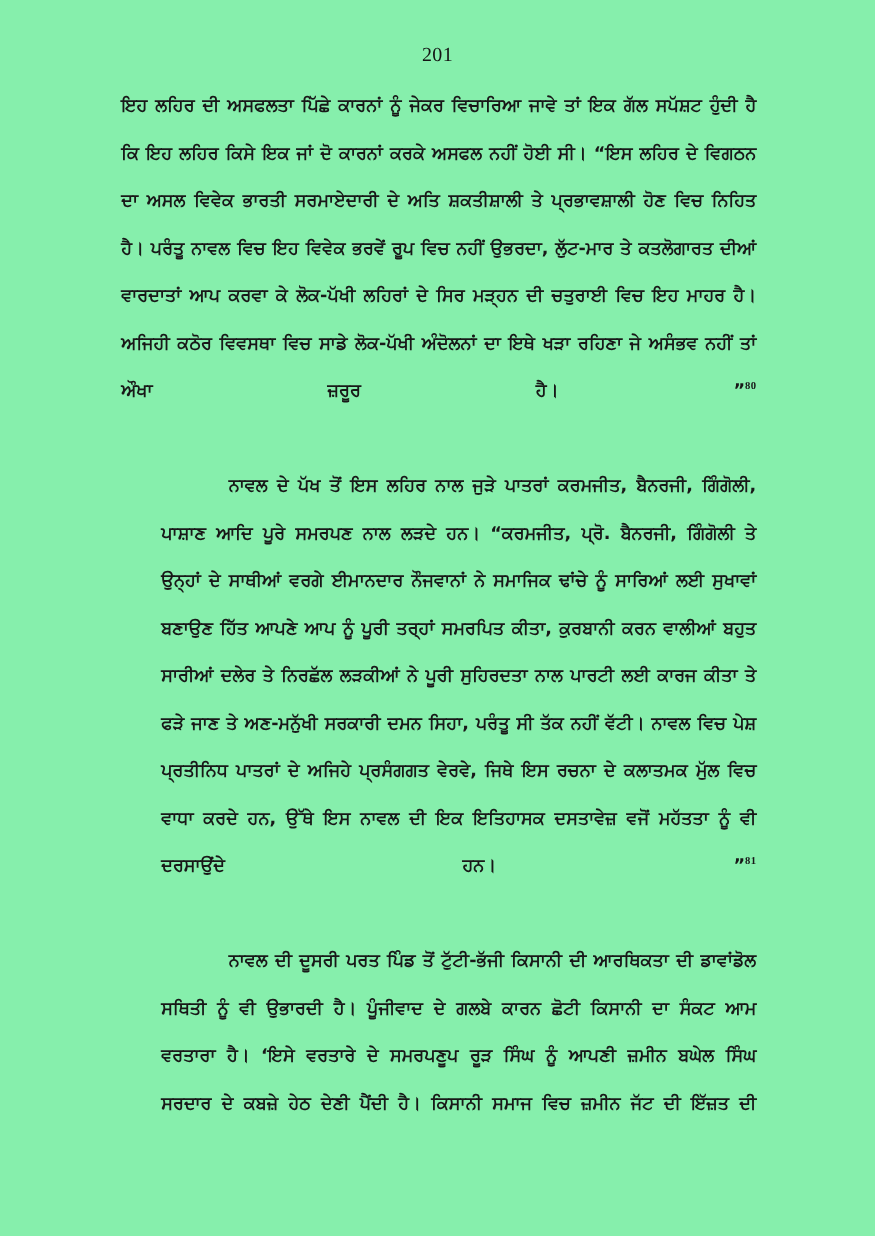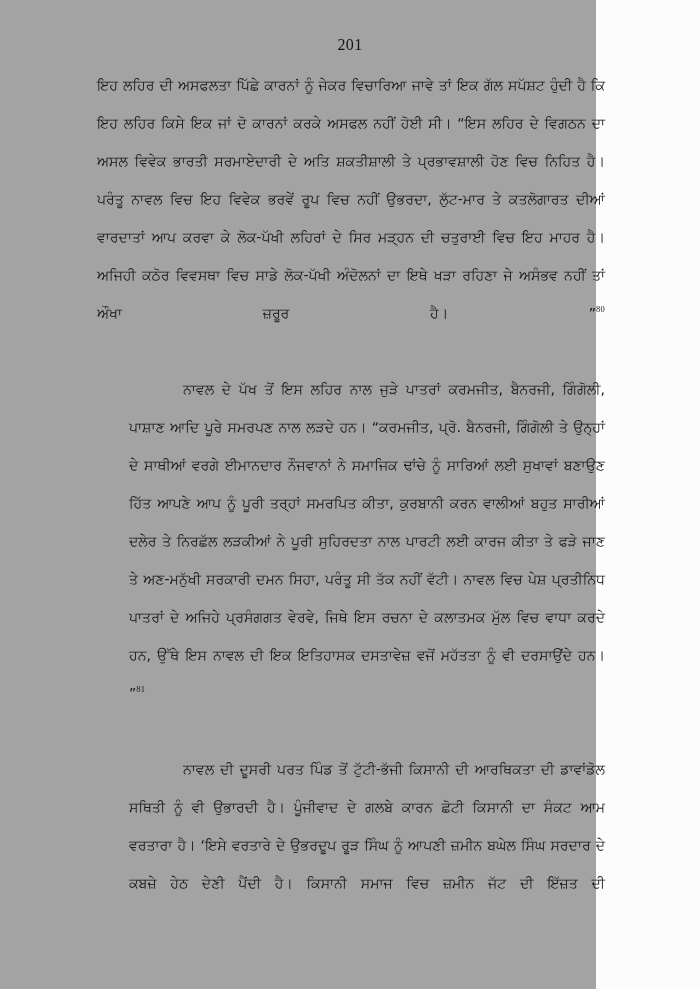--- a/index.html
+++ b/index.html
@@ -10,43 +10,44 @@
     width: 700px;
     height: 989px;
     background: #fcfcfc;
     font-family: "DejaVu Sans", sans-serif;
     color: #1a1a1a;
     overflow: hidden;
   }
 
   .page {
     position: relative;
-    width: 596px;
+    width: 700px;
     height: 989px;
     box-sizing: border-box;
-    background: #a3a3a3;
+    background: #86efac;
   }
 
   .page-number {
     position: absolute;
     top: 36px;
     left: 0;
     width: 700px;
     text-align: center;
     font-family: "Liberation Serif", "DejaVu Serif", serif;
     font-size: 16px;
     color: #141414;
     letter-spacing: 0.3px;
   }
 
   .body-text {
     position: absolute;
     top: 66px;
     left: 97px;
     width: 508px;
+    font-weight: bold;
   }
 
   .para {
     margin: 0;
     text-align: justify;
     text-justify: inter-word;
     font-family: "DejaVu Sans", sans-serif;
     font-size: 14.1px;
     line-height: 38px;
     color: #181818;
@@ -83,17 +84,17 @@
 <div class="page">
 
   <div class="page-number">201</div>
 
   <div class="body-text">
 
     <p class="para"><span>ਇਹ ਲਹਿਰ ਦੀ ਅਸਫਲਤਾ ਪਿੱਛੇ ਕਾਰਨਾਂ ਨੂੰ ਜੇਕਰ ਵਿਚਾਰਿਆ ਜਾਵੇ ਤਾਂ ਇਕ ਗੱਲ ਸਪੱਸ਼ਟ ਹੁੰਦੀ ਹੈ ਕਿ ਇਹ ਲਹਿਰ ਕਿਸੇ ਇਕ ਜਾਂ ਦੋ ਕਾਰਨਾਂ ਕਰਕੇ ਅਸਫਲ ਨਹੀਂ ਹੋਈ ਸੀ। “ਇਸ ਲਹਿਰ ਦੇ ਵਿਗਠਨ ਦਾ ਅਸਲ ਵਿਵੇਕ ਭਾਰਤੀ ਸਰਮਾਏਦਾਰੀ ਦੇ ਅਤਿ ਸ਼ਕਤੀਸ਼ਾਲੀ ਤੇ ਪ੍ਰਭਾਵਸ਼ਾਲੀ ਹੋਣ ਵਿਚ ਨਿਹਿਤ ਹੈ। ਪਰੰਤੂ ਨਾਵਲ ਵਿਚ ਇਹ ਵਿਵੇਕ ਭਰਵੇਂ ਰੂਪ ਵਿਚ ਨਹੀਂ ਉਭਰਦਾ, ਲੁੱਟ-ਮਾਰ ਤੇ ਕਤਲੋਗਾਰਤ ਦੀਆਂ ਵਾਰਦਾਤਾਂ ਆਪ ਕਰਵਾ ਕੇ ਲੋਕ-ਪੱਖੀ ਲਹਿਰਾਂ ਦੇ ਸਿਰ ਮੜ੍ਹਨ ਦੀ ਚਤੁਰਾਈ ਵਿਚ ਇਹ ਮਾਹਰ ਹੈ। ਅਜਿਹੀ ਕਠੋਰ ਵਿਵਸਥਾ ਵਿਚ ਸਾਡੇ ਲੋਕ-ਪੱਖੀ ਅੰਦੋਲਨਾਂ ਦਾ ਇਥੇ ਖੜਾ ਰਹਿਣਾ ਜੇ ਅਸੰਭਵ ਨਹੀਂ ਤਾਂ ਔਖਾ ਜ਼ਰੂਰ ਹੈ। ”</span><sup class="footnote-ref">80</sup></p>
 
     <p class="para indent"><span>ਨਾਵਲ ਦੇ ਪੱਖ ਤੋਂ ਇਸ ਲਹਿਰ ਨਾਲ ਜੁੜੇ ਪਾਤਰਾਂ ਕਰਮਜੀਤ, ਬੈਨਰਜੀ, ਗਿੰਗੋਲੀ, ਪਾਸ਼ਾਣ ਆਦਿ ਪੂਰੇ ਸਮਰਪਣ ਨਾਲ ਲੜਦੇ ਹਨ। “ਕਰਮਜੀਤ, ਪ੍ਰੋ. ਬੈਨਰਜੀ, ਗਿੰਗੋਲੀ ਤੇ ਉਨ੍ਹਾਂ ਦੇ ਸਾਥੀਆਂ ਵਰਗੇ ਈਮਾਨਦਾਰ ਨੌਜਵਾਨਾਂ ਨੇ ਸਮਾਜਿਕ ਢਾਂਚੇ ਨੂੰ ਸਾਰਿਆਂ ਲਈ ਸੁਖਾਵਾਂ ਬਣਾਉਣ ਹਿੱਤ ਆਪਣੇ ਆਪ ਨੂੰ ਪੂਰੀ ਤਰ੍ਹਾਂ ਸਮਰਪਿਤ ਕੀਤਾ, ਕੁਰਬਾਨੀ ਕਰਨ ਵਾਲੀਆਂ ਬਹੁਤ ਸਾਰੀਆਂ ਦਲੇਰ ਤੇ ਨਿਰਛੱਲ ਲੜਕੀਆਂ ਨੇ ਪੂਰੀ ਸੁਹਿਰਦਤਾ ਨਾਲ ਪਾਰਟੀ ਲਈ ਕਾਰਜ ਕੀਤਾ ਤੇ ਫੜੇ ਜਾਣ ਤੇ ਅਣ-ਮਨੁੱਖੀ ਸਰਕਾਰੀ ਦਮਨ ਸਿਹਾ, ਪਰੰਤੂ ਸੀ ਤੱਕ ਨਹੀਂ ਵੱਟੀ। ਨਾਵਲ ਵਿਚ ਪੇਸ਼ ਪ੍ਰਤੀਨਿਧ ਪਾਤਰਾਂ ਦੇ ਅਜਿਹੇ ਪ੍ਰਸੰਗਗਤ ਵੇਰਵੇ, ਜਿਥੇ ਇਸ ਰਚਨਾ ਦੇ ਕਲਾਤਮਕ ਮੁੱਲ ਵਿਚ ਵਾਧਾ ਕਰਦੇ ਹਨ, ਉੱਥੇ ਇਸ ਨਾਵਲ ਦੀ ਇਕ ਇਤਿਹਾਸਕ ਦਸਤਾਵੇਜ਼ ਵਜੋਂ ਮਹੱਤਤਾ ਨੂੰ ਵੀ ਦਰਸਾਉਂਦੇ ਹਨ। ”</span><sup class="footnote-ref">81</sup></p>
 
-    <p class="para indent"><span>ਨਾਵਲ ਦੀ ਦੂਸਰੀ ਪਰਤ ਪਿੰਡ ਤੋਂ ਟੁੱਟੀ-ਭੱਜੀ ਕਿਸਾਨੀ ਦੀ ਆਰਥਿਕਤਾ ਦੀ ਡਾਵਾਂਡੋਲ ਸਥਿਤੀ ਨੂੰ ਵੀ ਉਭਾਰਦੀ ਹੈ। ਪੂੰਜੀਵਾਦ ਦੇ ਗਲਬੇ ਕਾਰਨ ਛੋਟੀ ਕਿਸਾਨੀ ਦਾ ਸੰਕਟ ਆਮ ਵਰਤਾਰਾ ਹੈ। ‘ਇਸੇ ਵਰਤਾਰੇ ਦੇ ਉਭਰਦੂਪ ਰੂੜ ਸਿੰਘ ਨੂੰ ਆਪਣੀ ਜ਼ਮੀਨ ਬਘੇਲ ਸਿੰਘ ਸਰਦਾਰ ਦੇ ਕਬਜ਼ੇ ਹੇਠ ਦੇਣੀ ਪੈਂਦੀ ਹੈ। ਕਿਸਾਨੀ ਸਮਾਜ ਵਿਚ ਜ਼ਮੀਨ ਜੱਟ ਦੀ ਇੱਜ਼ਤ ਦੀ</span><sup class="footnote-ref"></sup></p>
+    <p class="para indent"><span>ਨਾਵਲ ਦੀ ਦੂਸਰੀ ਪਰਤ ਪਿੰਡ ਤੋਂ ਟੁੱਟੀ-ਭੱਜੀ ਕਿਸਾਨੀ ਦੀ ਆਰਥਿਕਤਾ ਦੀ ਡਾਵਾਂਡੋਲ ਸਥਿਤੀ ਨੂੰ ਵੀ ਉਭਾਰਦੀ ਹੈ। ਪੂੰਜੀਵਾਦ ਦੇ ਗਲਬੇ ਕਾਰਨ ਛੋਟੀ ਕਿਸਾਨੀ ਦਾ ਸੰਕਟ ਆਮ ਵਰਤਾਰਾ ਹੈ। ‘ਇਸੇ ਵਰਤਾਰੇ ਦੇ ਸਮਰਪਣੂਪ ਰੂੜ ਸਿੰਘ ਨੂੰ ਆਪਣੀ ਜ਼ਮੀਨ ਬਘੇਲ ਸਿੰਘ ਸਰਦਾਰ ਦੇ ਕਬਜ਼ੇ ਹੇਠ ਦੇਣੀ ਪੈਂਦੀ ਹੈ। ਕਿਸਾਨੀ ਸਮਾਜ ਵਿਚ ਜ਼ਮੀਨ ਜੱਟ ਦੀ ਇੱਜ਼ਤ ਦੀ</span><sup class="footnote-ref"></sup></p>
 
   </div>
 
 </div>
 
 </body></html>

